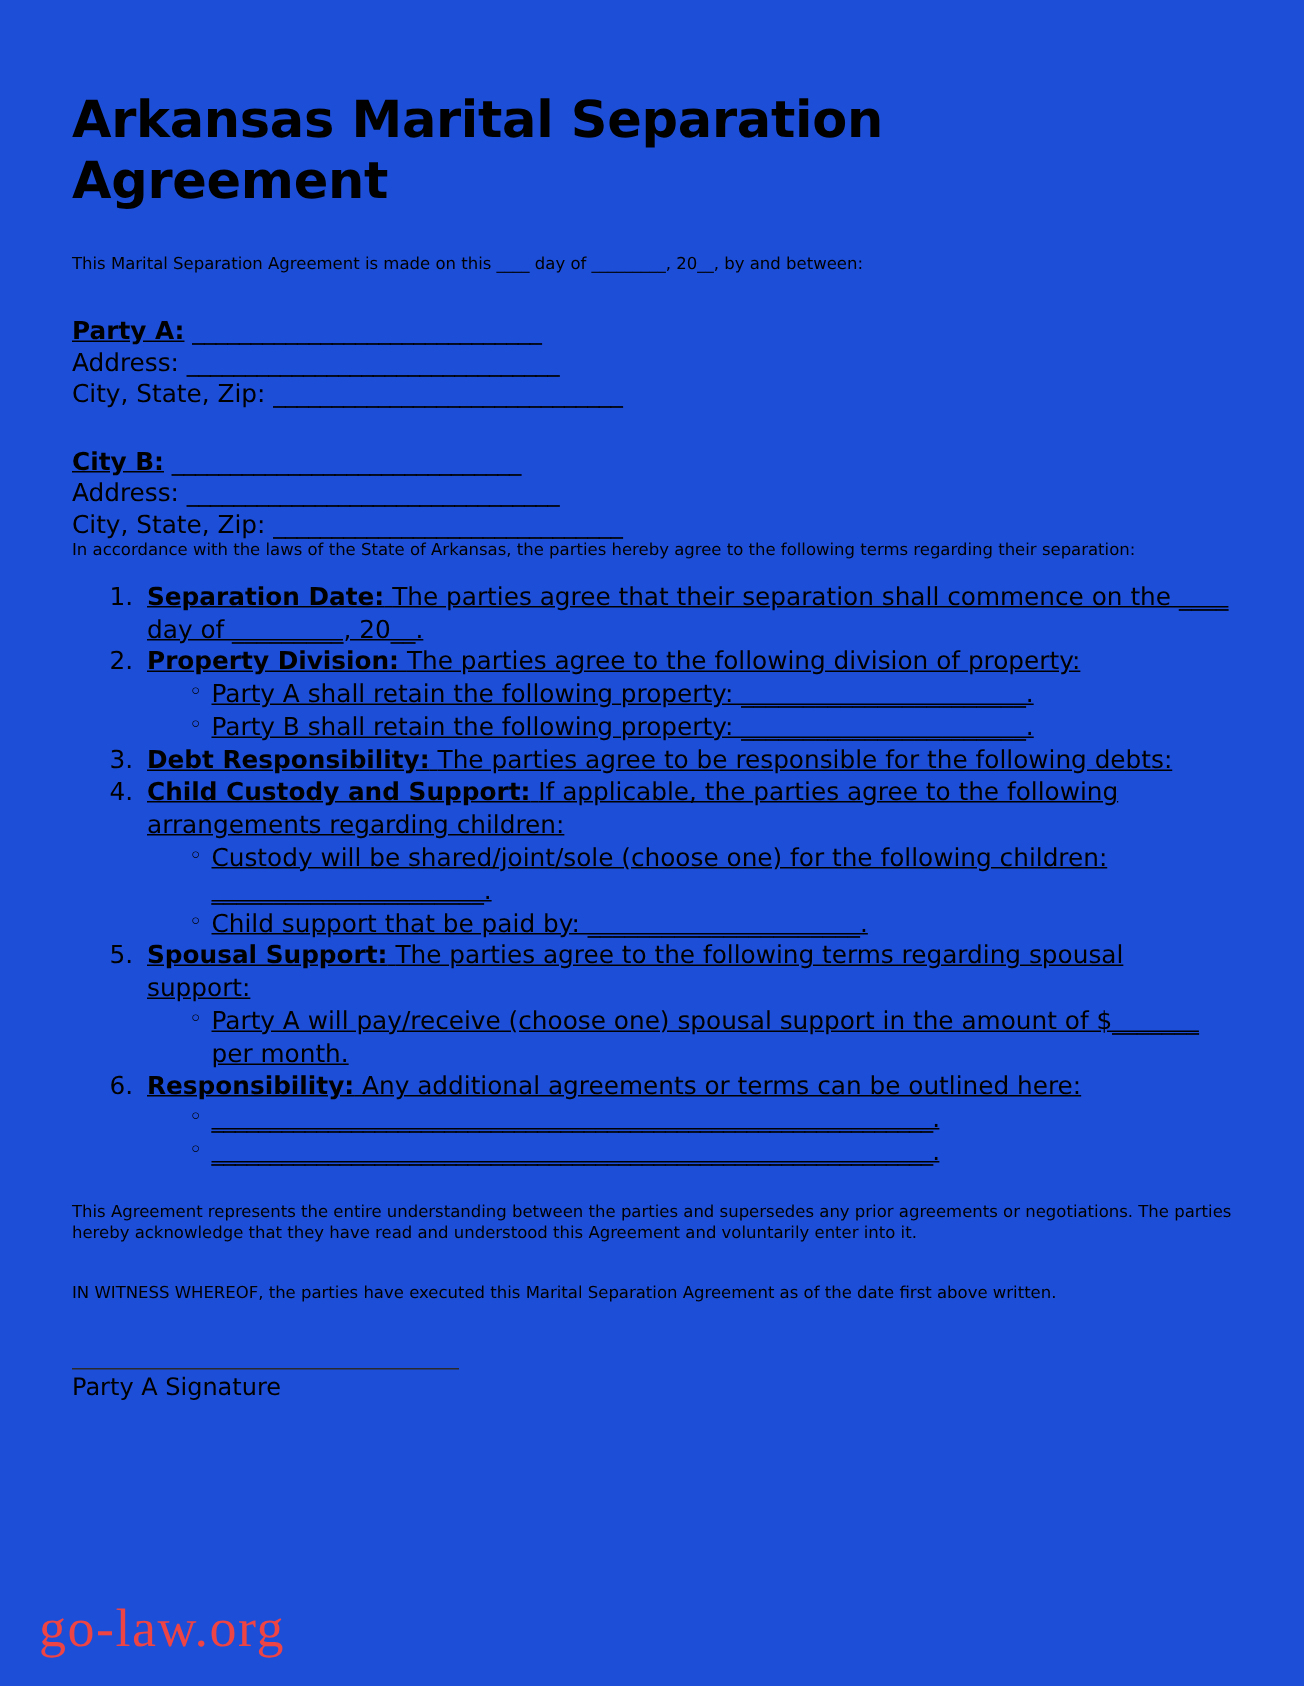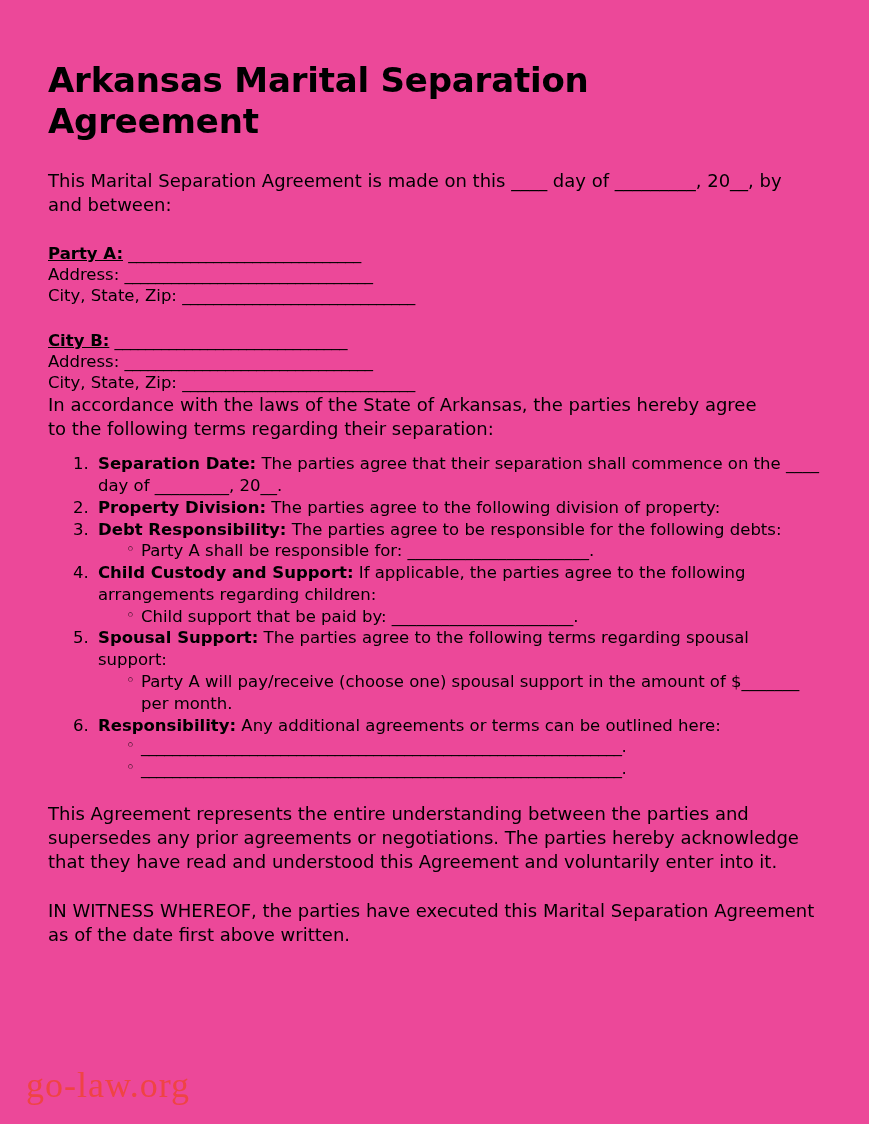--- a/index.html
+++ b/index.html
@@ -13,37 +13,37 @@
     height: 1124px;
     position: relative;
     font-family: "DejaVu Sans", "Liberation Sans", sans-serif;
     color: #000000;
     overflow: hidden;
   }
 
   .page {
     position: absolute;
     inset: 0;
-    background: #ec4899;
+    background: #1d4ed8;
     padding: 48px 48px 0 48px;
   }
 
   
   .doc-title {
     font-size: 34px;
     font-weight: bold;
     line-height: 1.22;
     letter-spacing: -0.2px;
     margin: 12px 0 0 0;
     max-width: 600px;
   }
 
   
   .para {
-    font-size: 18px;
+    font-size: 11px;
     line-height: 1.33;
     margin: 0;
     max-width: 742px;
   }
   .para-intro { margin-top: 26px; }
   .para-accordance { max-width: 730px; }
   .para-entire { margin-top: 22px; max-width: 780px; }
   .para-witness { margin-top: 25px; max-width: 780px; }
 
   
@@ -65,20 +65,21 @@
   ol.terms {
     margin: 12px 0 0 0;
     padding-left: 46px;
     font-size: 16.5px;
     line-height: 1.32;
     max-width: 790px;
   }
   ol.terms > li {
     margin: 0 0 0 0;
     padding-left: 4px;
+    text-decoration: underline;
   }
   ol.terms > li > .li-text { display: inline; }
   ol.terms > li b { font-weight: bold; }
 
   ul.sub {
     list-style: none;
     margin: 0;
     padding-left: 28px;
   }
   ul.sub > li {
@@ -160,32 +161,36 @@
   <p class="para para-accordance">In accordance with the laws of the State of Arkansas, the parties hereby agree to the following terms regarding their separation:</p>
 
   <ol class="terms">
 
     <li>
       <span class="li-text"><b>Separation Date:</b> <span>The parties agree that their separation shall commence on the ____ day of _________, 20__.</span></span>
     </li>
 
     <li>
       <span class="li-text"><b>Property Division:</b> <span>The parties agree to the following division of property:</span></span>
+      <ul class="sub">
+        <li>Party A shall retain the following property: _______________________.</li>
+        <li>Party B shall retain the following property: _______________________.</li>
+      </ul>
     </li>
 
     <li>
       <span class="li-text"><b>Debt Responsibility:</b> <span>The parties agree to be responsible for the following debts:</span></span>
       <ul class="sub">
-        <li>Party A shall be responsible for: ______________________.</li>
       </ul>
     </li>
 
     <li>
       <span class="li-text"><b>Child Custody and Support:</b> <span>If applicable, the parties agree to the following arrangements regarding children:</span></span>
       <ul class="sub">
+        <li>Custody will be shared/joint/sole (choose one) for the following children: ______________________.</li>
         <li>Child support that be paid by: ______________________.</li>
       </ul>
     </li>
 
     <li>
       <span class="li-text"><b>Spousal Support:</b> <span>The parties agree to the following terms regarding spousal support:</span></span>
       <ul class="sub">
         <li>Party A will pay/receive (choose one) spousal support in the amount of $_______ per month.</li>
       </ul>
     </li>
@@ -197,16 +202,20 @@
         <li class="fill">______________________________________________________________.</li>
       </ul>
     </li>
 
   </ol>
 
   <p class="para para-entire">This Agreement represents the entire understanding between the parties and supersedes any prior agreements or negotiations. The parties hereby acknowledge that they have read and understood this Agreement and voluntarily enter into it.</p>
 
   <p class="para para-witness">IN WITNESS WHEREOF, the parties have executed this Marital Separation Agreement as of the date first above written.</p>
 
+  <div class="sig-wrap">
+    <div class="sig-rule"></div>
+    <div class="sig-label">Party A Signature</div>
+  </div>
 
 </div>
 
 <div class="watermark">go-law.org</div>
 
 </body></html>

